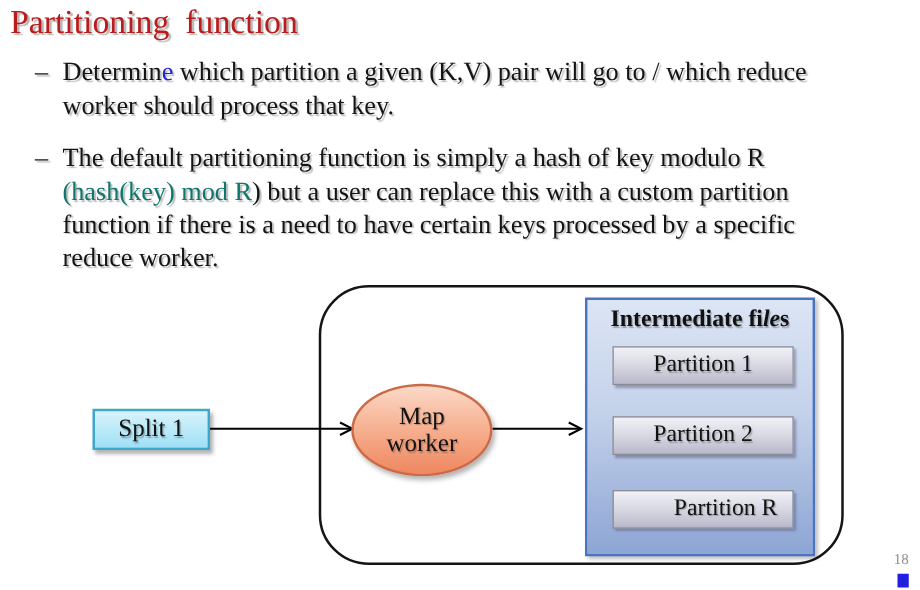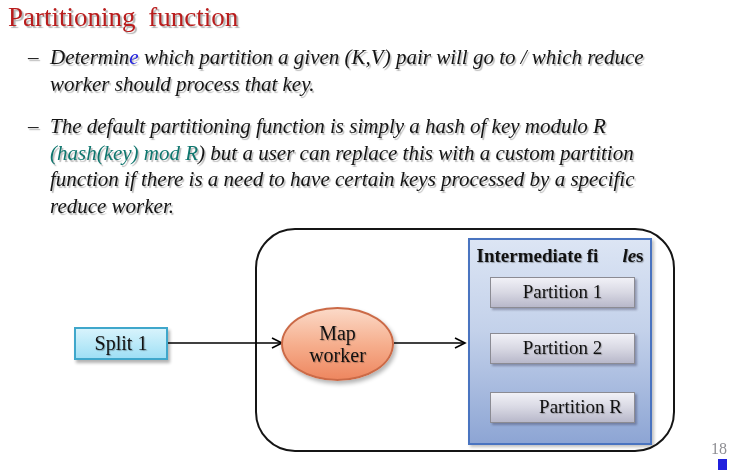--- a/index.html
+++ b/index.html
@@ -16,21 +16,21 @@
   }
 
   .bullets {
     position:absolute; left:28px; top:44px; width:706px;
     font-size:21px; line-height:26.5px; color:#141414;
     text-shadow:1.5px 1.5px 1px rgba(0,0,0,0.28);
   }
   .bullet { display:flex; }
   .bullet + .bullet { margin-top:16px; }
   .bullet .marker { flex:0 0 22px; }
-  .btext { white-space:nowrap;font-style:italic; }
+  .btext { white-space:nowrap; }
   .run-red { color:#0f766e; }
   .run-blue { color:#2222dd; }
 
   
   .node-rect {
     position:absolute; left:255px; top:228px; width:420px; height:224px;
     background:#ffffff; border:2px solid #151515; border-radius:40px;
   }
   .node-label {
     position:absolute; left:30px; top:182px;
@@ -39,21 +39,21 @@
   .panel {
     position:absolute; left:211px; top:8px; width:184px; height:207px;
     border:2px solid #4a74c0;
     background:linear-gradient(to bottom, #dce5f4 0%, #c3d1ea 45%, #8da5d4 100%);
     box-shadow:2px 2px 3px rgba(0,0,0,0.25);
   }
   .panel-title {
     margin-top:5px; text-align:center; font-size:19px; font-weight:bold;
     text-shadow:1px 1px 1px rgba(0,0,0,0.3);
   }
-  .panel-title .it { font-style:italic;padding-left:24px; }
+  .panel-title .it { font-style:italic; }
   .part {
     position:absolute; left:20px; width:145px; height:31px;
     background:linear-gradient(to bottom, #f1f1f7 0%, #d8d8e3 50%, #b8b8ca 100%);
     border:1px solid #8b8b93; box-shadow:2px 2px 2px rgba(60,60,90,0.4);
     text-align:center; font-size:19px; line-height:28px;
     text-shadow:1px 1px 1px rgba(0,0,0,0.25);
   }
   .p1 { top:37px; } .p2 { top:93px; } .p3 { top:152px;padding-left:36px; }
 
   .split-box {
@@ -71,21 +71,21 @@
     box-shadow:2px 3px 4px rgba(0,0,0,0.3);
     display:flex; align-items:center; justify-content:center;
     text-align:center; font-size:20px; line-height:22px;
     text-shadow:1px 1px 1px rgba(0,0,0,0.25);
   }
 
   .arrows { position:absolute; left:0; top:0; pointer-events:none; }
   .arrows line, .arrows path { stroke:#000; stroke-width:1.6; fill:none; }
 
   .pageno {
-    position:absolute; right:9px; top:440px; font-size:16px; color:#8e8e93;
+    position:absolute; right:9px; top:440px; font-size:12px; color:#8e8e93;
   }
   .corner-square {
     position:absolute; left:718px; top:459px; width:9px; height:11px; background:#2020dd;
   }
 </style>
 </head>
 <body>
 
 <div class="stage">
 

